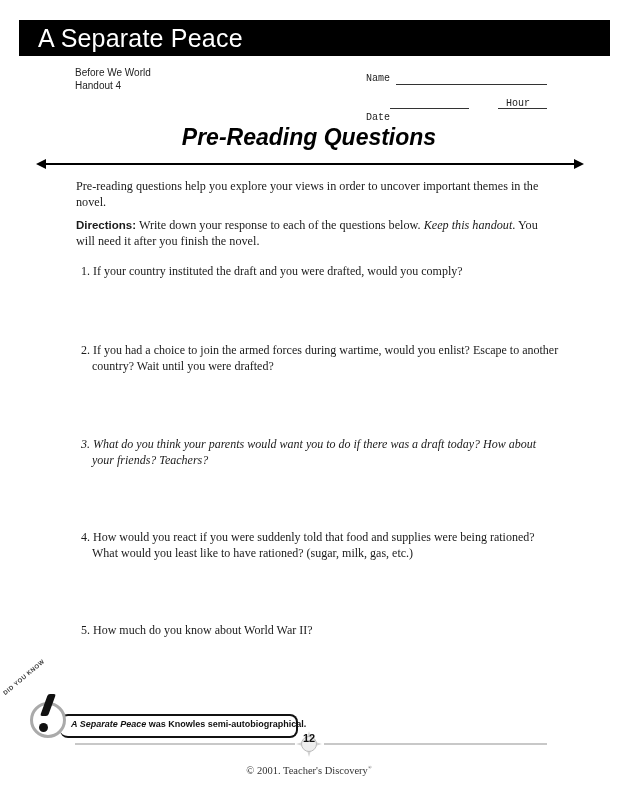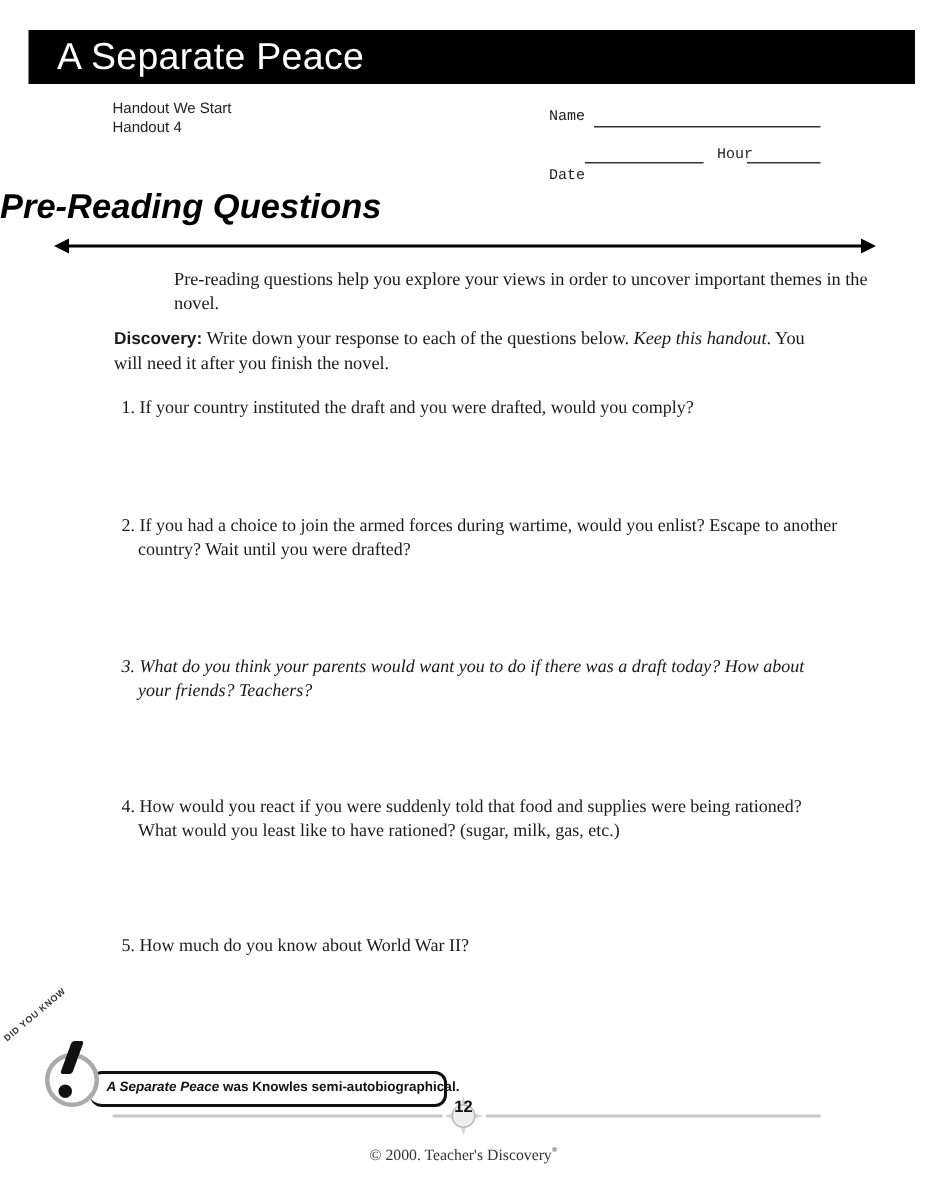--- a/index.html
+++ b/index.html
@@ -4,21 +4,21 @@
 <style>
   * { margin:0; padding:0; box-sizing:border-box; }
   html, body { width:618px; height:800px; background:#fff; overflow:hidden; }
   body { position:relative; font-family:"Liberation Serif", serif; color:#1a1a1a; }
   .abs { position:absolute; }
   .header-bar { left:19px; top:20px; width:591px; height:36px; background:#000; }
   .header-title { left:38px; top:22px; font-family:"Liberation Sans", sans-serif; font-size:25px; color:#fff; letter-spacing:0.2px; line-height:32px; }
   .meta { left:75px; top:67px; font-family:"Liberation Sans", sans-serif; font-size:10px; line-height:12.5px; color:#222; }
   .field { font-family:Liberation Mono, monospace; font-size:10px; color:#222; }
   .uline { position:absolute; height:1px; background:#333; }
-  .page-title { left:0; width:618px; top:124px; font-family:"Liberation Sans", sans-serif; font-weight:bold; font-style:italic; font-size:23px; color:#000; }
+  .page-title { left:0; width:618px; top:124px; text-align:center; font-family:"Liberation Sans", sans-serif; font-weight:bold; font-style:italic; font-size:23px; color:#000; }
   .arrow-line { left:42px; top:163px; width:536px; height:2px; background:#000; }
   .arrow-left { left:36px; top:159px; width:0; height:0; border-top:5px solid transparent; border-bottom:5px solid transparent; border-right:10px solid #000; }
   .arrow-right { left:574px; top:159px; width:0; height:0; border-top:5px solid transparent; border-bottom:5px solid transparent; border-left:10px solid #000; }
   .para { left:76px; width:470px; font-size:12.2px; line-height:15.5px; color:#1a1a1a; }
   .dir-label { font-family:"Liberation Sans", sans-serif; font-weight:bold; font-size:11.5px; }
   .q { left:81px; width:480px; font-size:12px; line-height:15.5px; padding-left:11px; text-indent:-11px; }
   .dyk-circle { left:30px; top:702px; width:36px; height:36px; border:3px solid #aaa; border-radius:50%; background:#fff; }
   .dyk-label { left:6px; top:690px; font-family:"Liberation Sans", sans-serif; font-weight:bold; font-size:6px; color:#333; transform:rotate(-40deg); transform-origin:left bottom; letter-spacing:0.5px; }
   .dyk-bang { left:44px; top:694px; width:8px; height:22px; background:#111; transform:skewX(-20deg); border-radius:2px; }
   .dyk-dot { left:39px; top:723px; width:9px; height:9px; background:#111; border-radius:50%; }
@@ -30,43 +30,43 @@
   .copyright { left:0; width:618px; top:765px; text-align:center; font-size:10.5px; color:#333; }
   .copyright sup { font-size:5px; vertical-align:top; }
 </style>
 </head>
 <body>
 
 <div class="abs header-bar"></div>
 <div class="abs header-title">A Separate Peace</div>
 
 <div class="abs meta">
-  <div>Handout We Start</div>
+  <div>Before We World</div>
   <div>Handout 4</div>
 </div>
 
 <div class="abs field" style="left:366px; top:73px;">Name</div>
 <div class="uline" style="left:396px; top:84px; width:151px;"></div>
 
 <div class="abs field" style="left:366px; top:112px;">Date</div>
 <div class="uline" style="left:390px; top:108px; width:79px;"></div>
 
-<div class="abs field" style="left:447px; top:98px;padding-left:31px;">Hour</div>
+<div class="abs field" style="left:475px; top:98px;padding-left:31px;">Hour</div>
 <div class="uline" style="left:498px; top:108px; width:49px;"></div>
 
 <div class="abs page-title">Pre-Reading Questions</div>
 
 <div class="abs arrow-line"></div>
 <div class="abs arrow-left"></div>
 <div class="abs arrow-right"></div>
 
-<div class="abs para" style="top:179px;margin-left:40px;">Pre-reading questions help you explore your views in order to uncover important themes in the novel.</div>
+<div class="abs para" style="top:179px;">Pre-reading questions help you explore your views in order to uncover important themes in the novel.</div>
 
 <div class="abs para" style="top:218px;">
-  <span class="dir-label">Discovery:</span><span> Write down your response to each of the questions below. </span><i>Keep this handout</i><span>. You will need it after you finish the novel.</span>
+  <span class="dir-label">Directions:</span><span> Write down your response to each of the questions below. </span><i>Keep this handout</i><span>. You will need it after you finish the novel.</span>
 </div>
 
 <div class="abs q" style="top:264px;">1. If your country instituted the draft and you were drafted, would you comply?</div>
 <div class="abs q" style="top:343px;">2. If you had a choice to join the armed forces during wartime, would you enlist? Escape to another country? Wait until you were drafted?</div>
 <div class="abs q" style="top:437px;font-style:italic;">3. What do you think your parents would want you to do if there was a draft today? How about your friends? Teachers?</div>
 <div class="abs q" style="top:530px;">4. How would you react if you were suddenly told that food and supplies were being rationed? What would you least like to have rationed? (sugar, milk, gas, etc.)</div>
 <div class="abs q" style="top:623px;">5. How much do you know about World War II?</div>
 
 <div class="abs dyk-box"></div>
 <div class="abs dyk-circle"></div>
@@ -77,13 +77,13 @@
   <i>A Separate Peace</i><span> was Knowles semi-autobiographical.</span>
 </div>
 
 <div class="abs footer-line" style="left:75px; width:220px;"></div>
 <div class="abs footer-line" style="left:324px; width:223px;"></div>
 <svg class="abs compass" viewBox="0 0 26 26">
   <polygon points="13,0 16,10 26,13 16,16 13,26 10,16 0,13 10,10" fill="#d4d4d4"></polygon>
   <circle cx="13" cy="13" r="7.5" fill="#eee" stroke="#bbb" stroke-width="1"></circle>
 </svg>
 <div class="abs page-num">12</div>
-<div class="abs copyright"><span>© 2000. Teacher's Discovery</span><sup>®</sup></div>
+<div class="abs copyright"><span>© 2001. Teacher's Discovery</span><sup>®</sup></div>
 
 </body></html>

